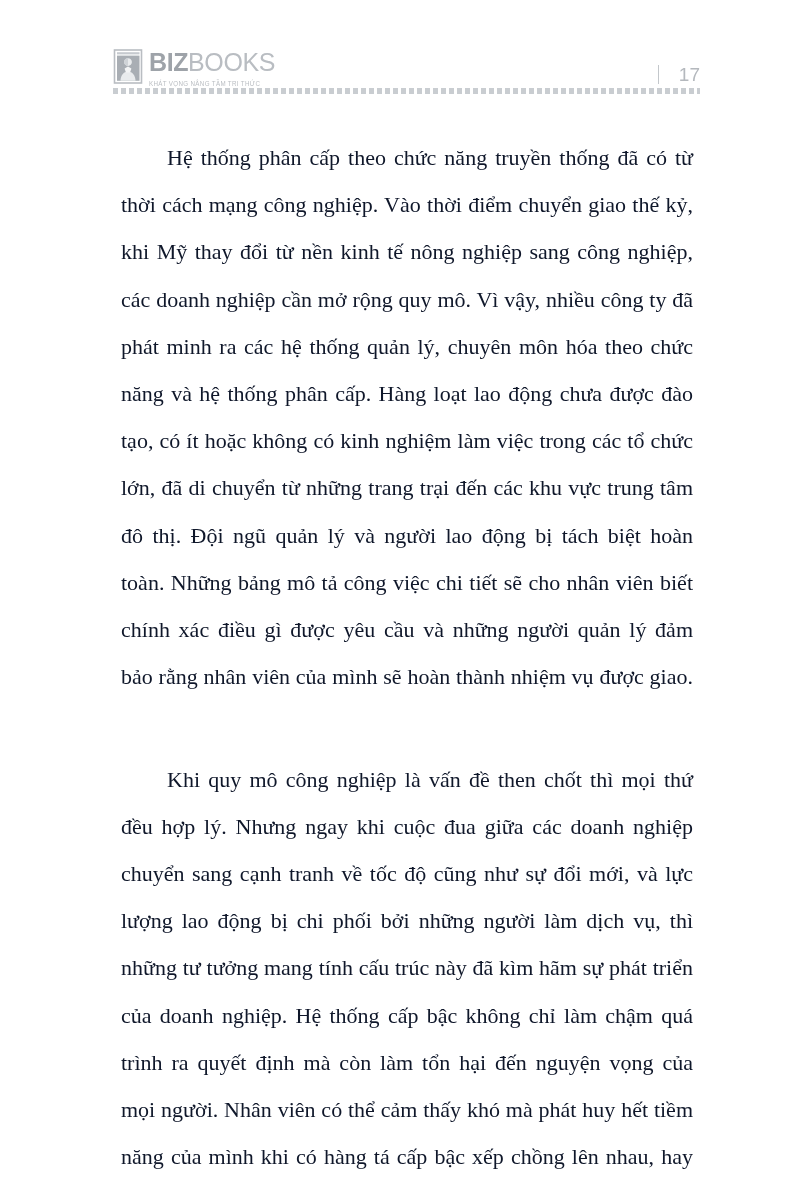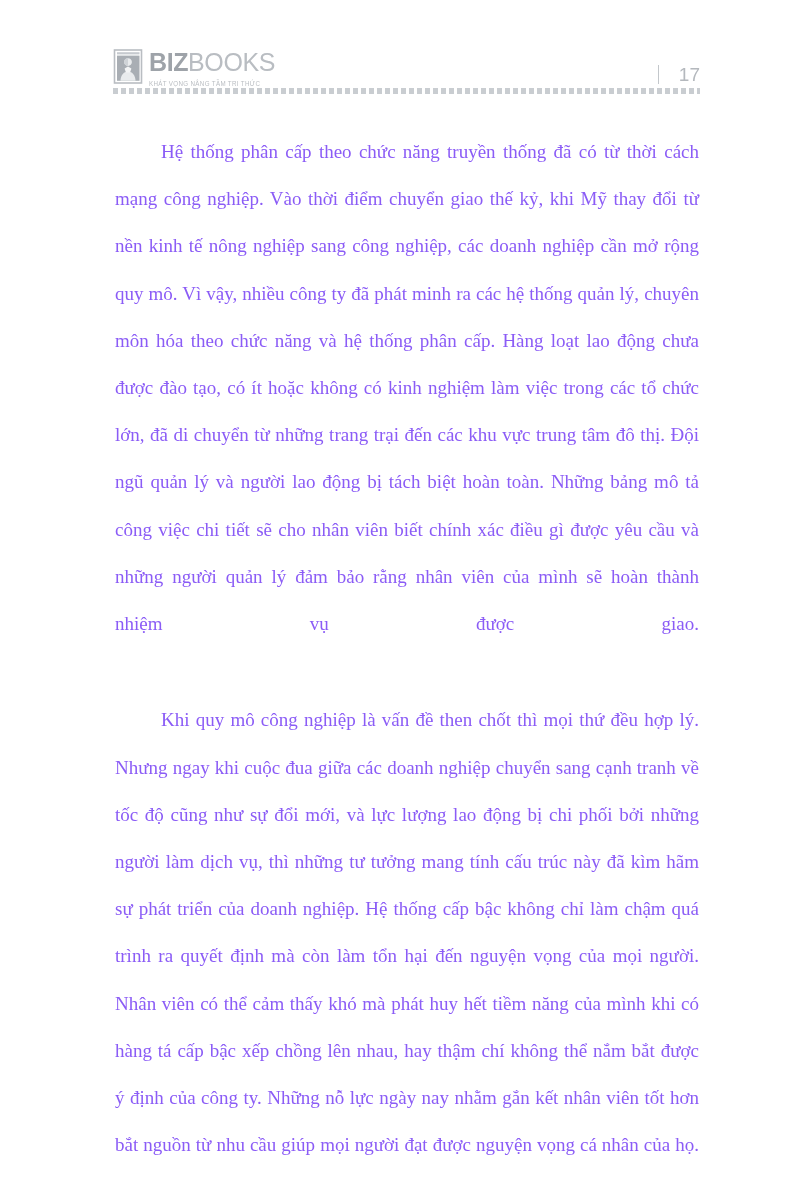--- a/index.html
+++ b/index.html
@@ -115,27 +115,27 @@
   }
 
   
   .content {
     position: absolute;
     left: 113px;
     top: 126px;
     width: 588px;
   }
   .para {
-    margin: 2px;
+    margin: 8px;
     text-align: justify;
     text-justify: inter-word;
     text-indent: 46px;
-    font-size: 19px;
+    font-size: 22px;
     line-height: 47.2px;
-    color: #8b5cf6;
+    color: #0f172a;
     font-family: "Liberation Serif", "DejaVu Serif", serif;
     hyphens: none;
     word-spacing: 0.2px;
   }
   .para + .para {
     margin-top: 0px;
   }
   
   .para::after {
     content: "";

